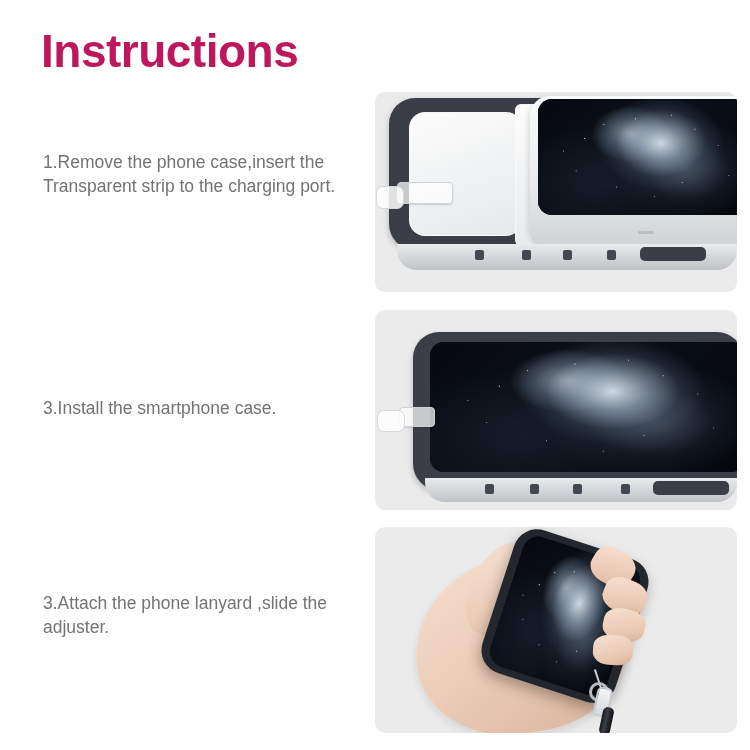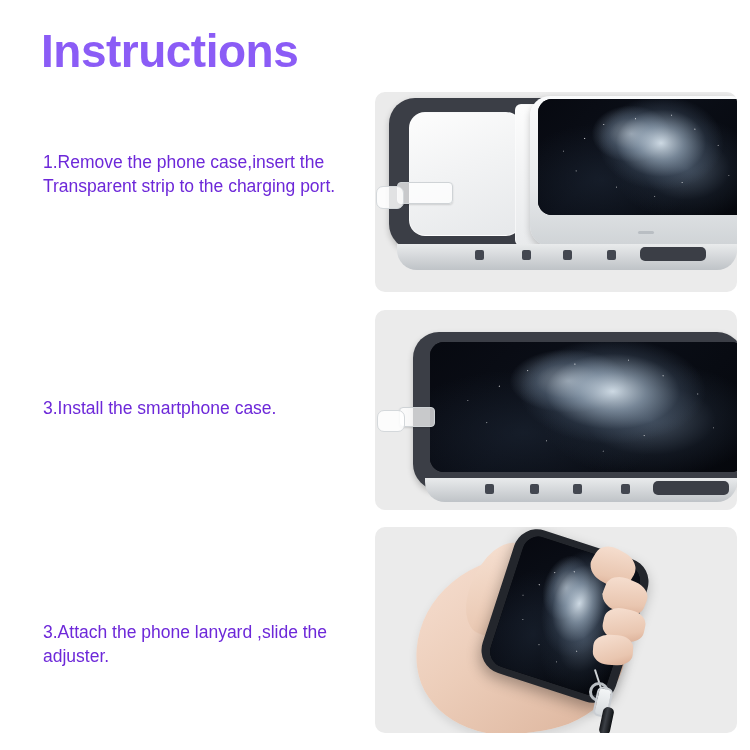--- a/index.html
+++ b/index.html
@@ -18,36 +18,36 @@
 
   
   #page-title {
     position: absolute;
     left: 41px;
     top: 26px;
     font-size: 46px;
     font-weight: bold;
     letter-spacing: -0.5px;
     line-height: 1.1;
-    color: #8b5cf6;
+    color: #be185d;
     white-space: nowrap;
   }
 
   
   .step-text {
     position: absolute;
     left: 43px;
     width: 320px;
     font-size: 17.5px;
     line-height: 24px;
-    color: #6d28d9;
+    color: #737373;
   }
   #step-text-1 { top: 150px; }
   #step-text-2 { top: 396px; }
-  #step-text-3 { top: 620px; }
+  #step-text-3 { top: 591px; }
 
   
   .panel {
     position: absolute;
     left: 375px;
     width: 362px;
     background: #ebebeb;
     border-radius: 10px;
     overflow: hidden;
   }

